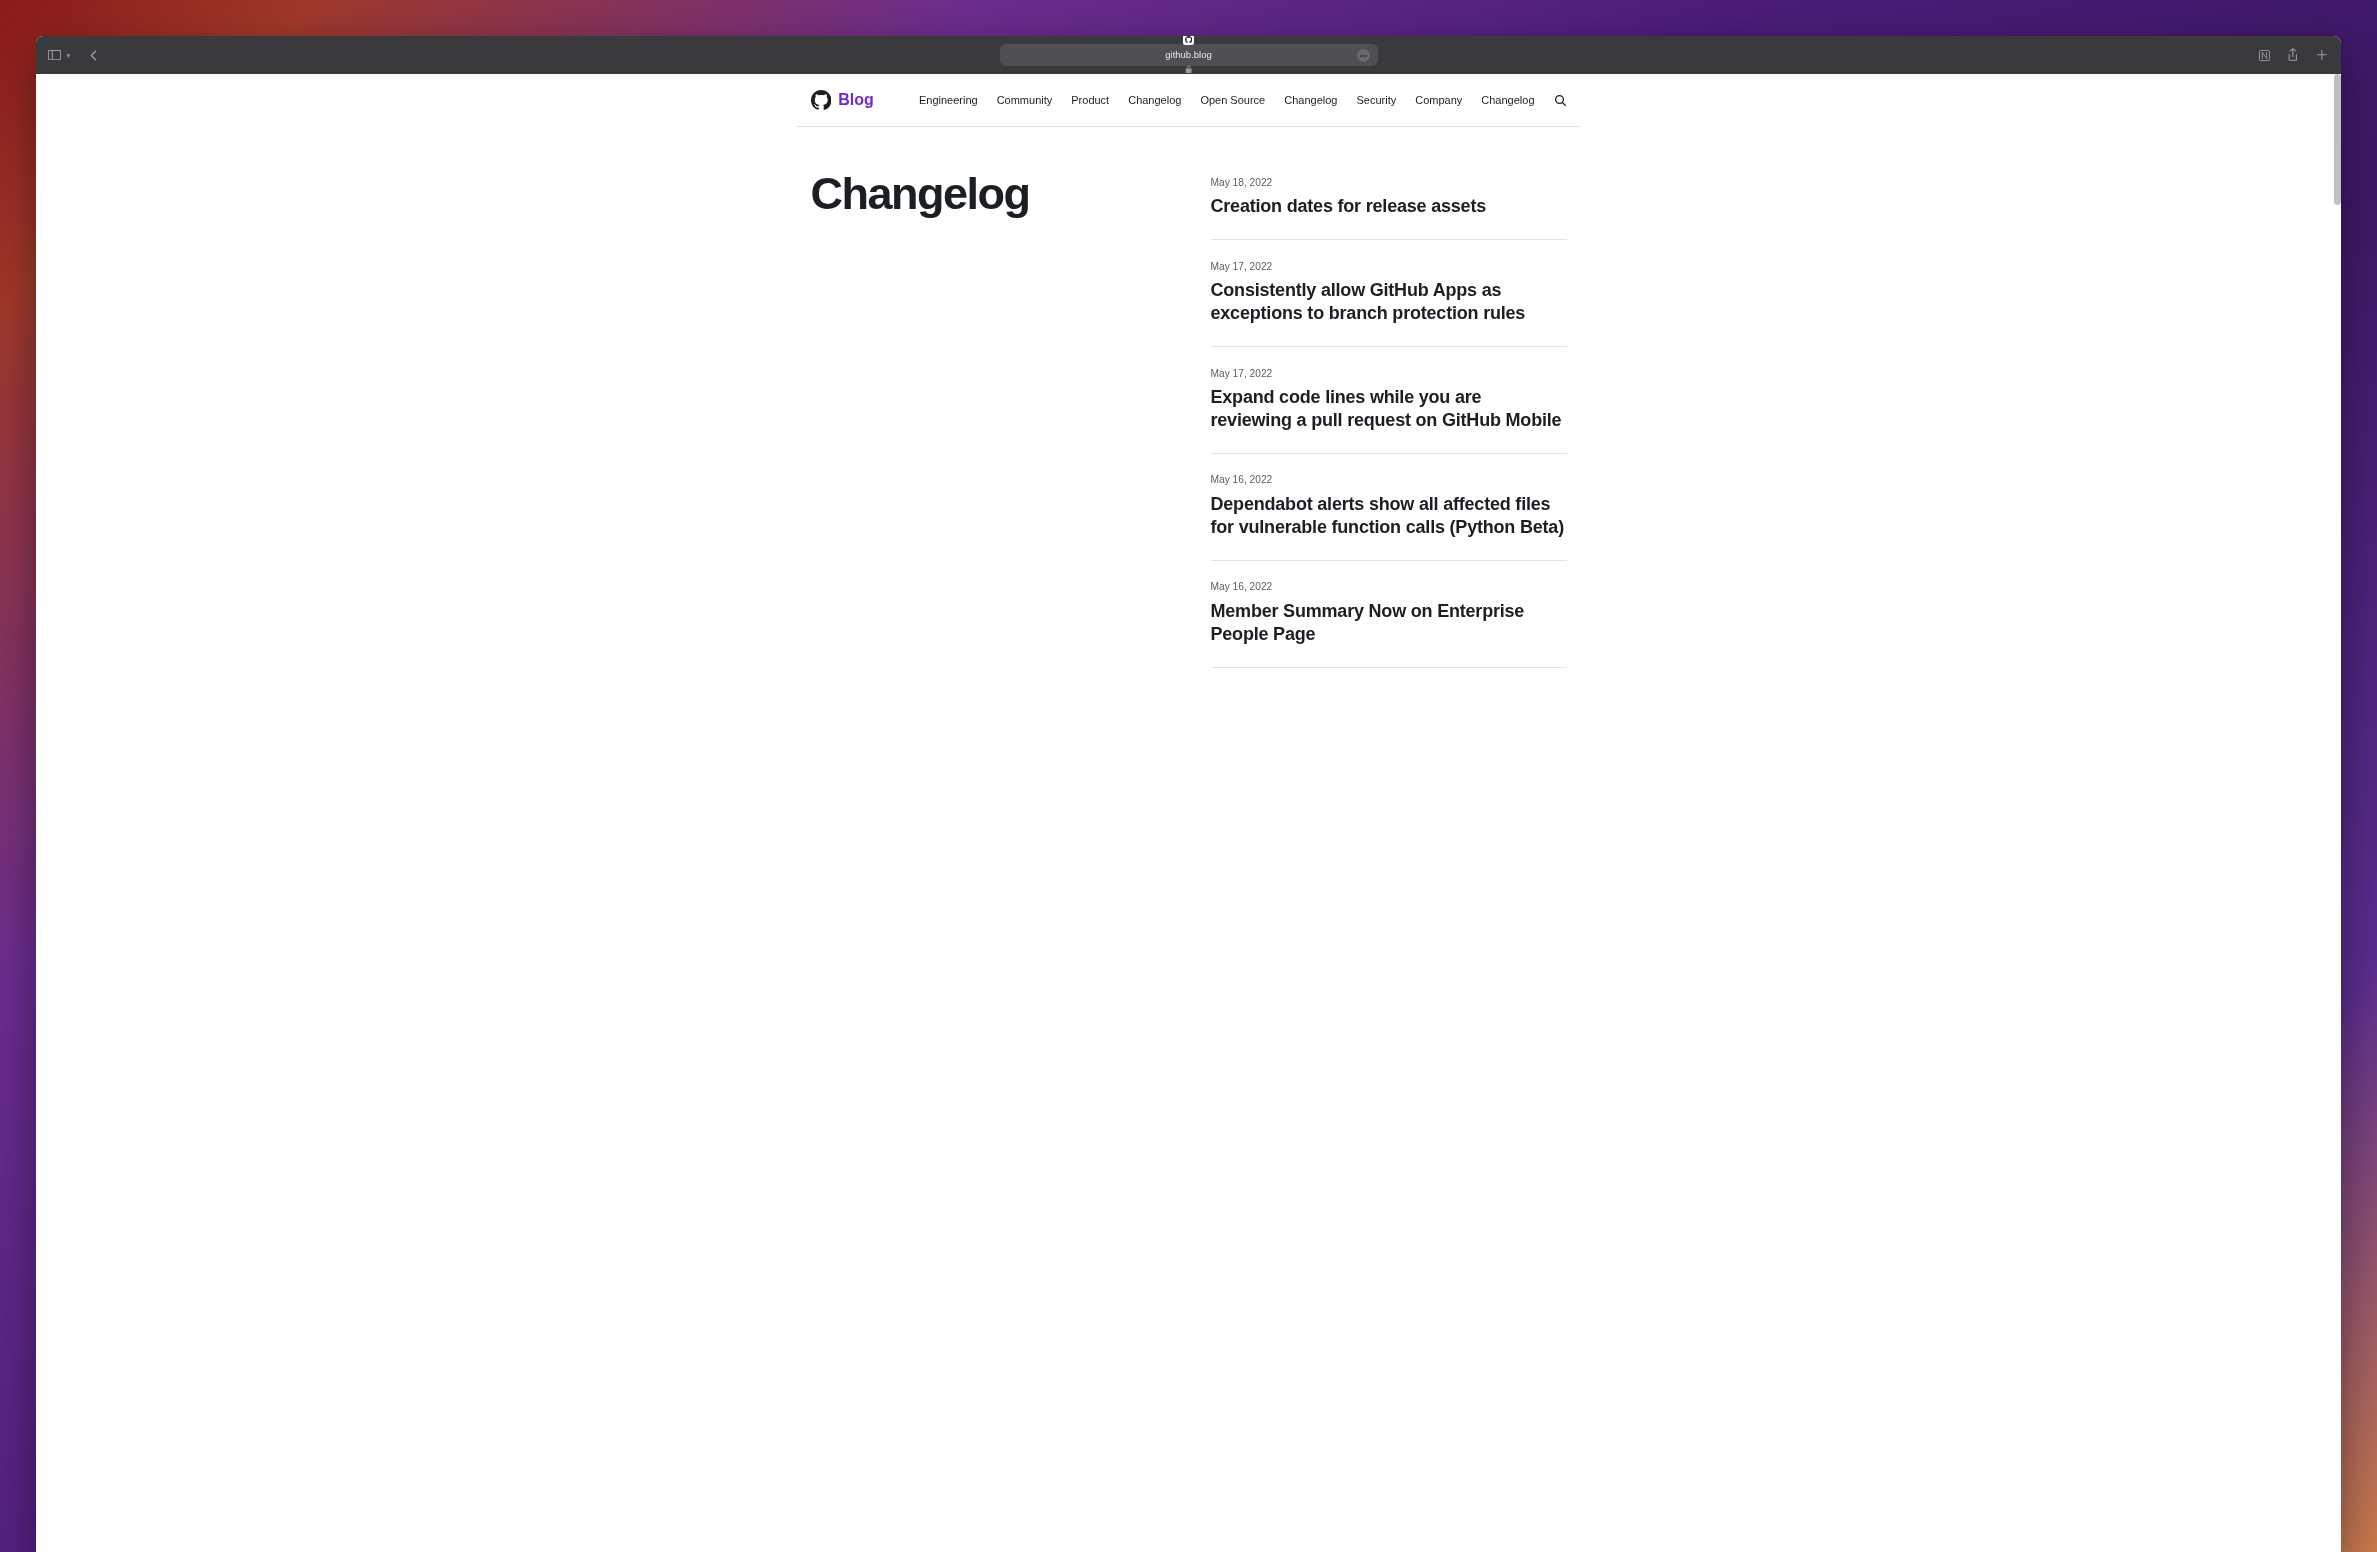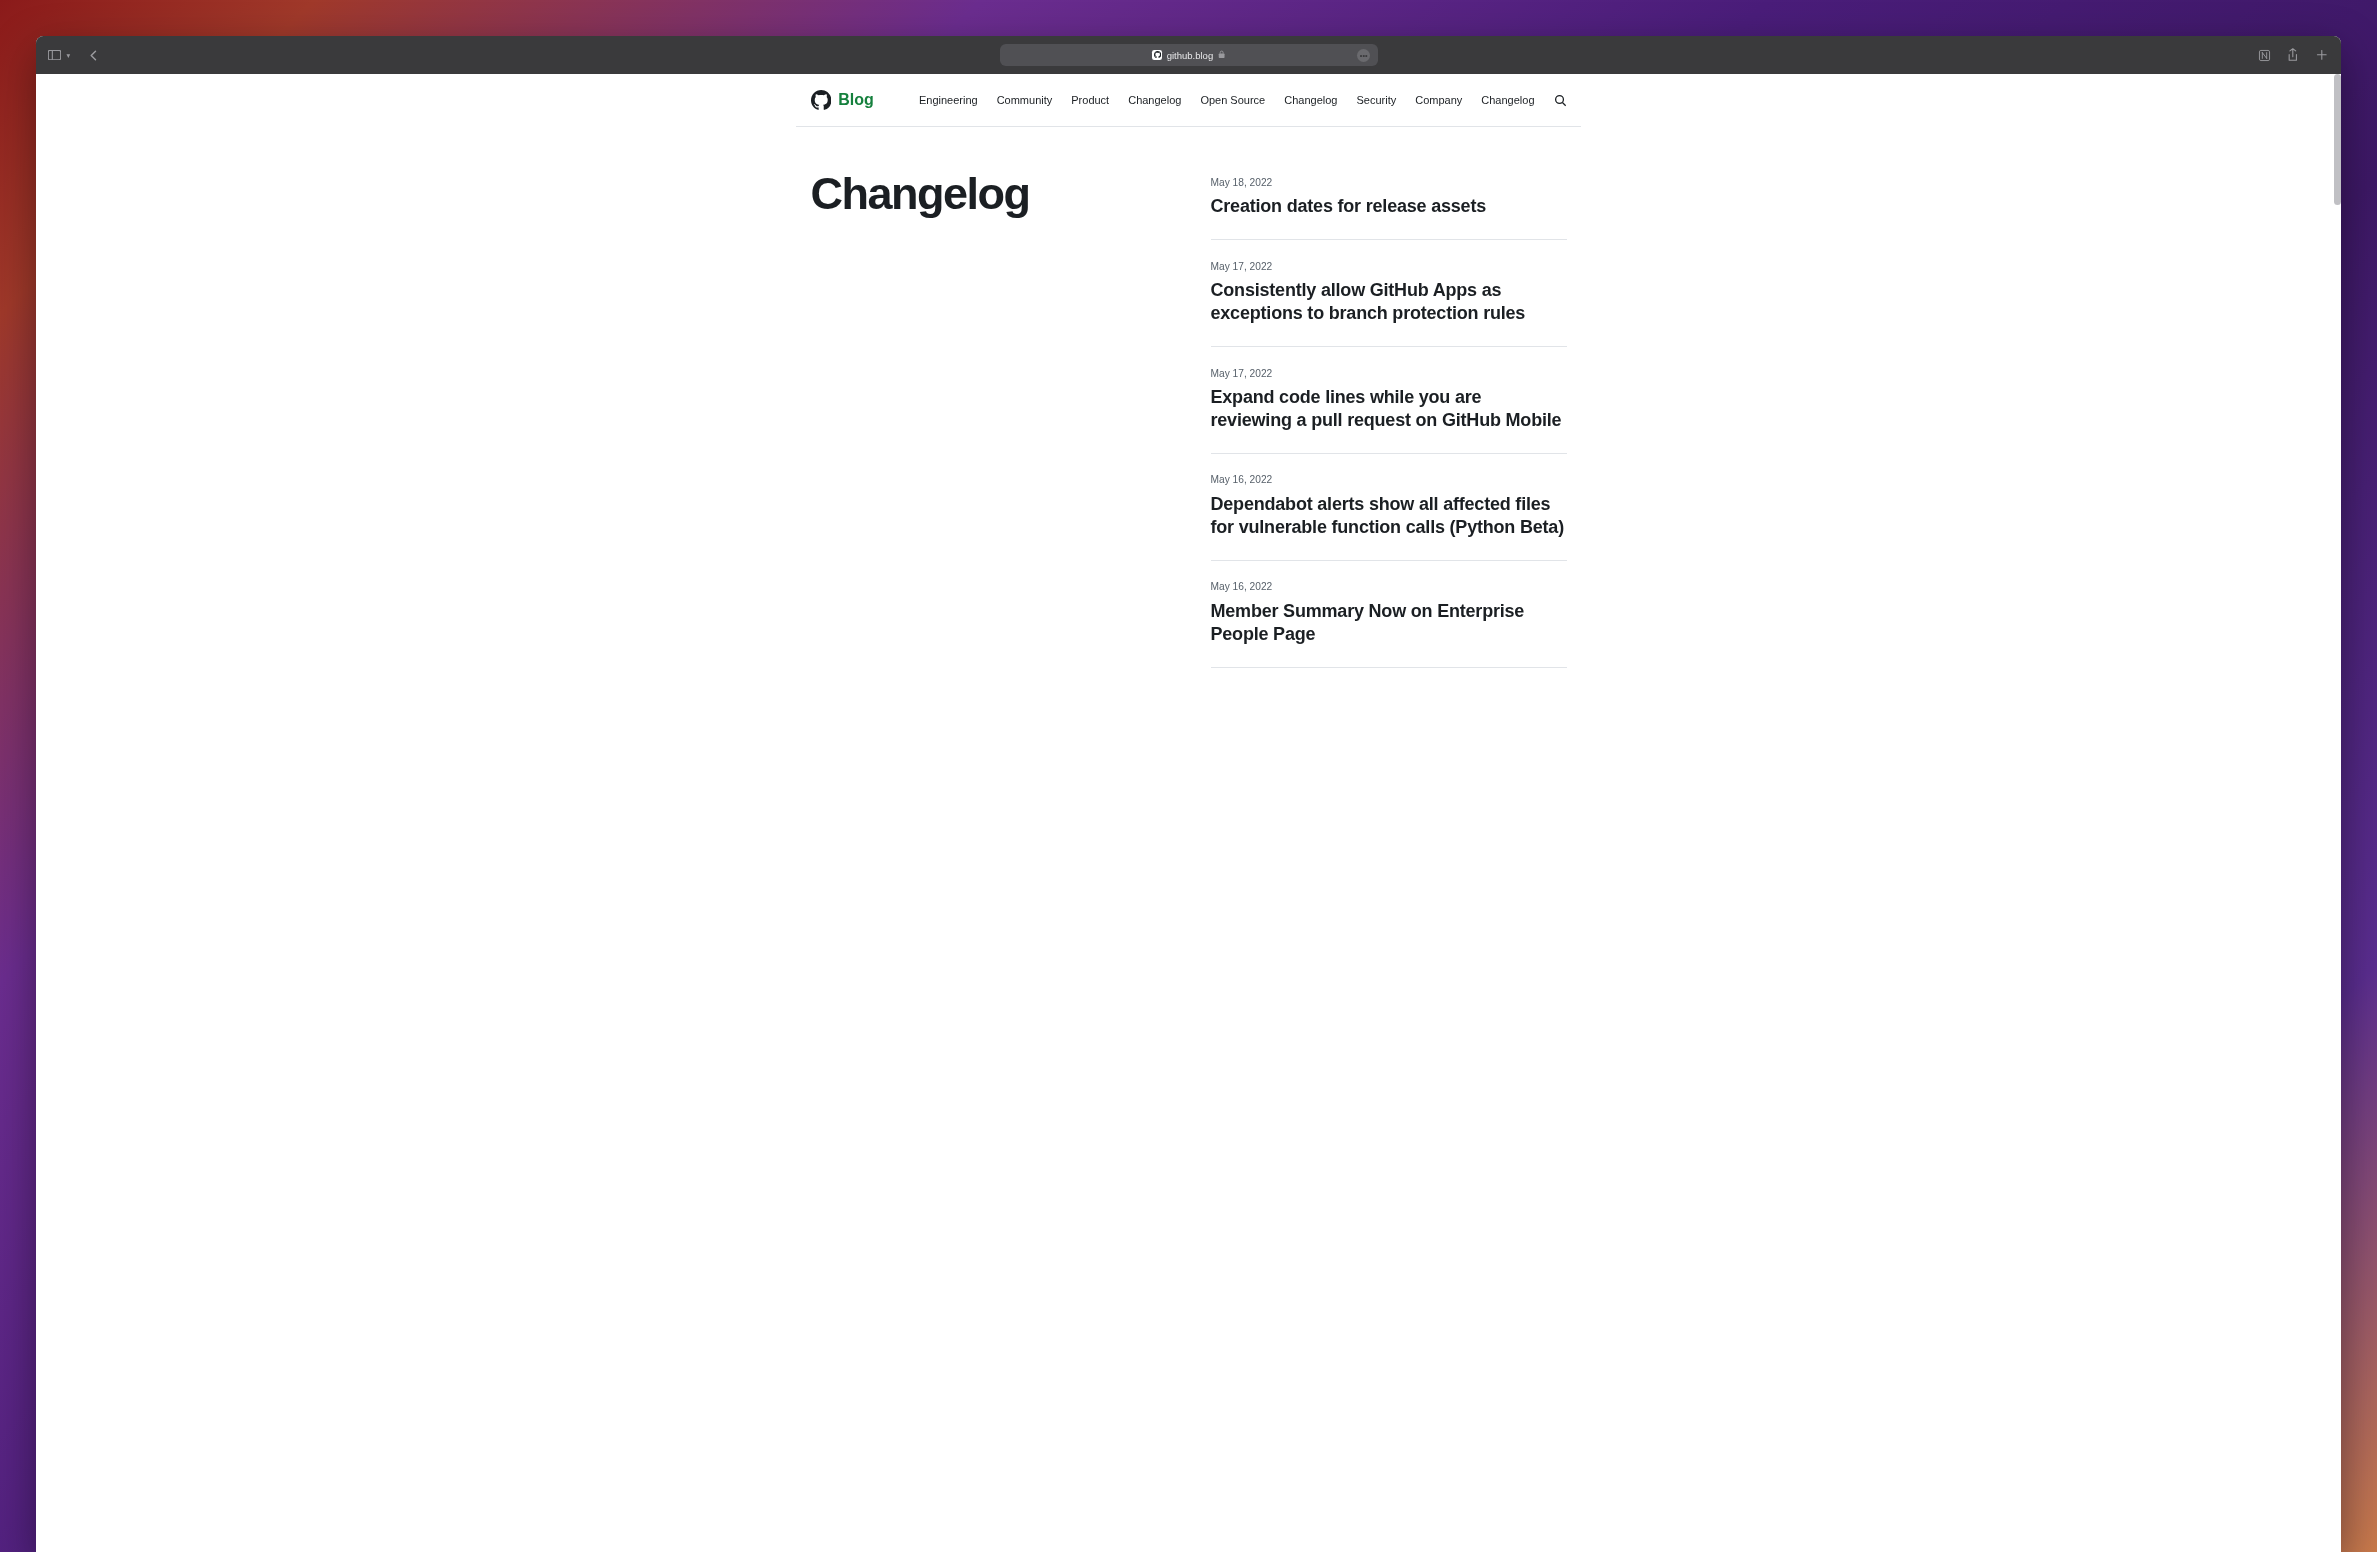--- a/index.html
+++ b/index.html
@@ -83,20 +83,21 @@
       justify-content: center;
       gap: 4.4px;
       position: relative;
       padding: 0 8.7px;
     }
 
     .address-content {
       display: flex;
       align-items: center;
       gap: 4.4px;
+      flex-direction: column;
     }
 
     .site-icon {
       width: 10.2px;
       height: 10.2px;
       background: #fff;
       border-radius: 2.2px;
       display: flex;
       align-items: center;
       justify-content: center;
@@ -183,21 +184,21 @@
     }
 
     .github-mark {
       width: 20.4px;
       height: 20.4px;
     }
 
     .logo-text {
       font-size: 16px;
       font-weight: 700;
-      color: #15803d;
+      color: #6d28d9;
     }
 
     .main-nav {
       display: flex;
       gap: 19px;
     }
 
     .nav-item {
       font-size: 11px;
       color: #1b1f23;

